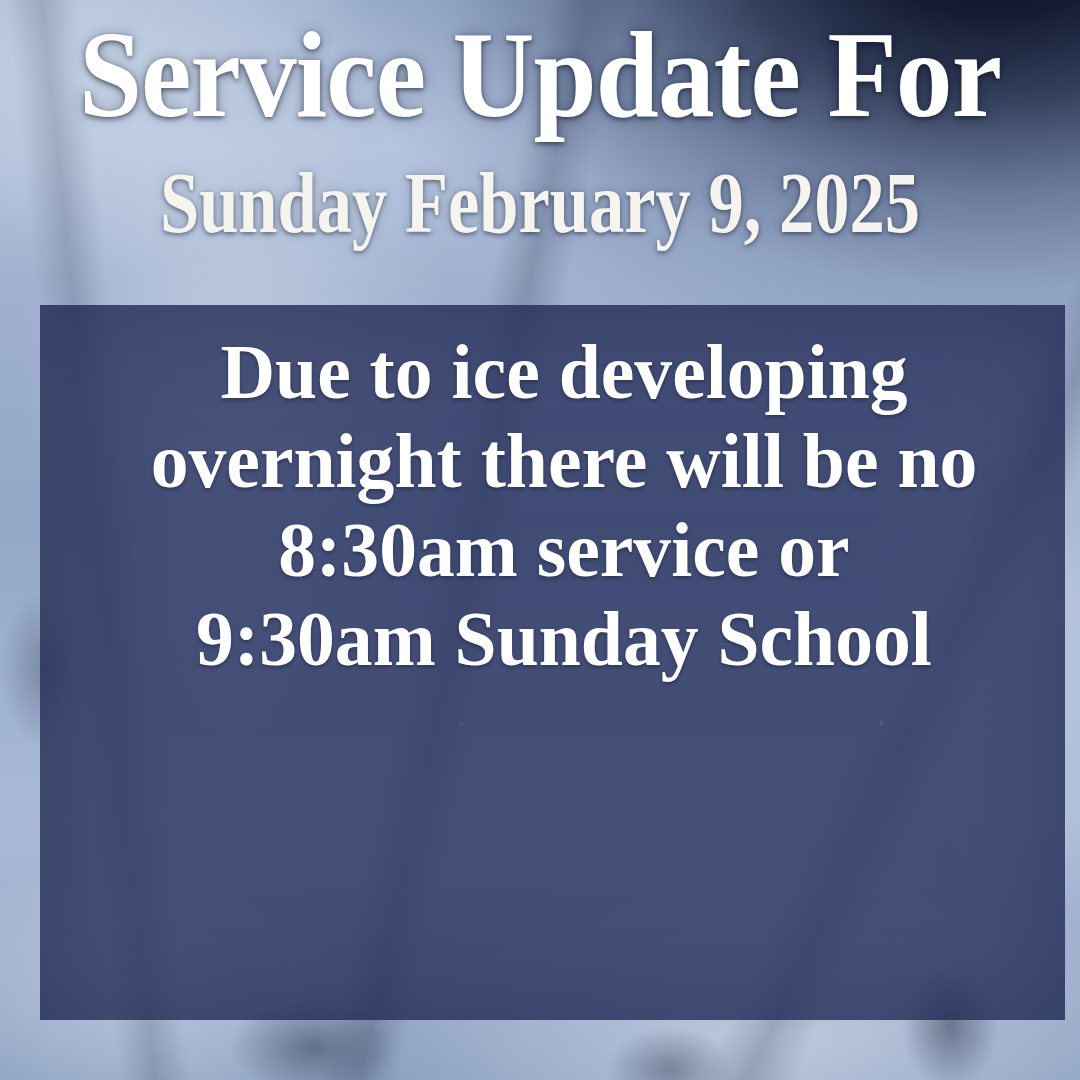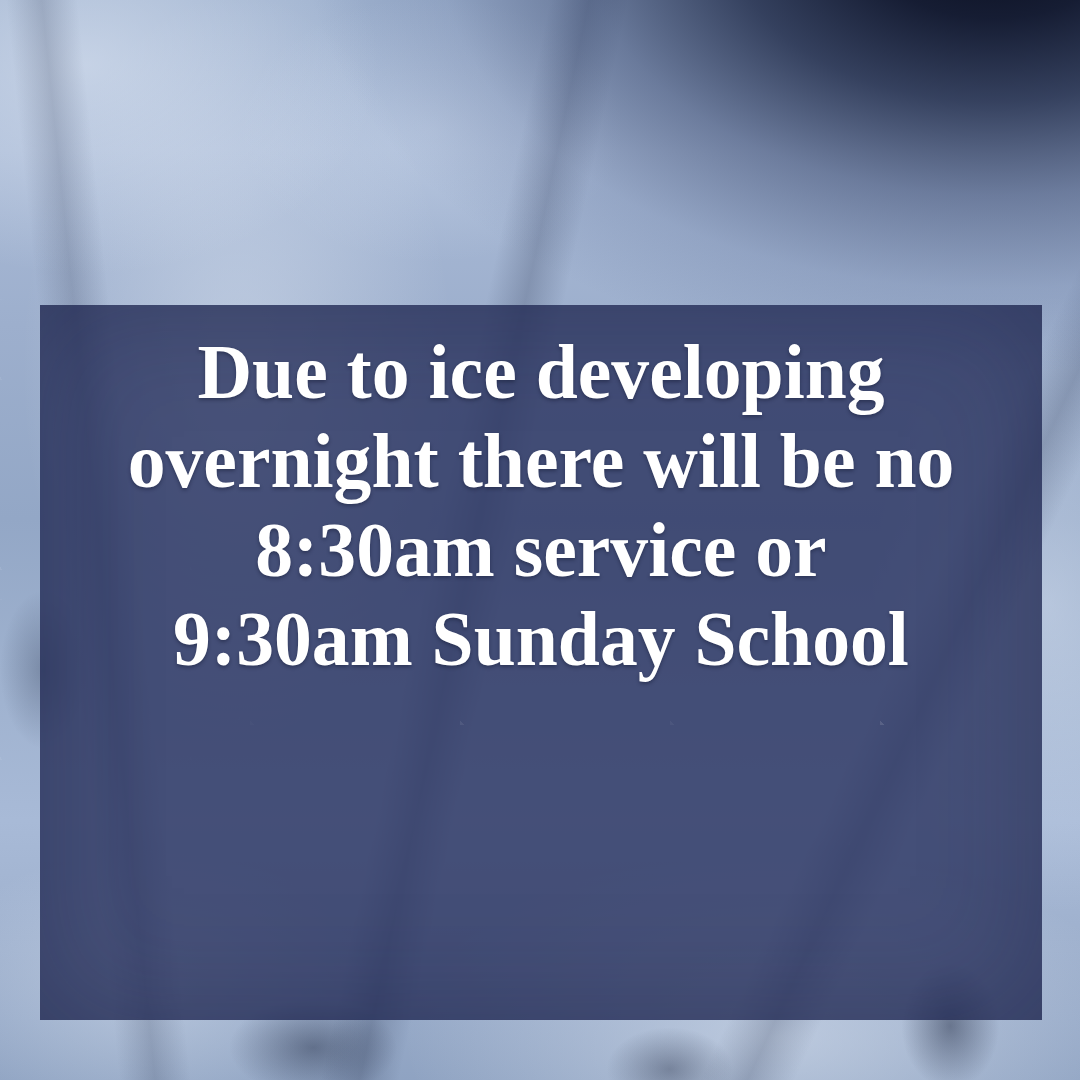--- a/index.html
+++ b/index.html
@@ -135,20 +135,21 @@
   .panel {
     position: absolute;
     left: 40px;
     top: 305px;
     width: 1002px;
     height: 715px;
     background: rgba(44,52,96,0.80);
     box-shadow: inset 0 0 120px rgba(20,26,56,0.30);
     z-index: 4;
     overflow: hidden;
+    padding-left: 23px;
   }
 
   
   .panel-ice {
     position: absolute;
     inset: 0;
     pointer-events: none;
     opacity: 0.30;
     background:
       linear-gradient(48deg,  rgba(255,255,255,0.55) 0 3px, rgba(255,255,255,0) 3px 30px),
@@ -194,20 +195,24 @@
 <body>
 
 <div id="poster">
 
   <div class="bg-layer bg-base"></div>
   <div class="bg-layer bg-smoke"></div>
   <div class="bg-layer bg-shards"></div>
   <div class="bg-layer bg-veins"></div>
   <div class="bg-layer bg-darkcorner"></div>
 
+  <div class="header">
+    <div class="title-main">Service Update For</div>
+    <div class="title-sub">Sunday February 9, 2025</div>
+  </div>
 
   <div class="panel">
     <div class="panel-ice"></div>
 
     <div class="panel-body">
 
       <div>
         <div class="msg-line">Due to ice developing</div>
         <div class="msg-line">overnight there will be no</div>
         <div class="msg-line">8:30am service or</div>

